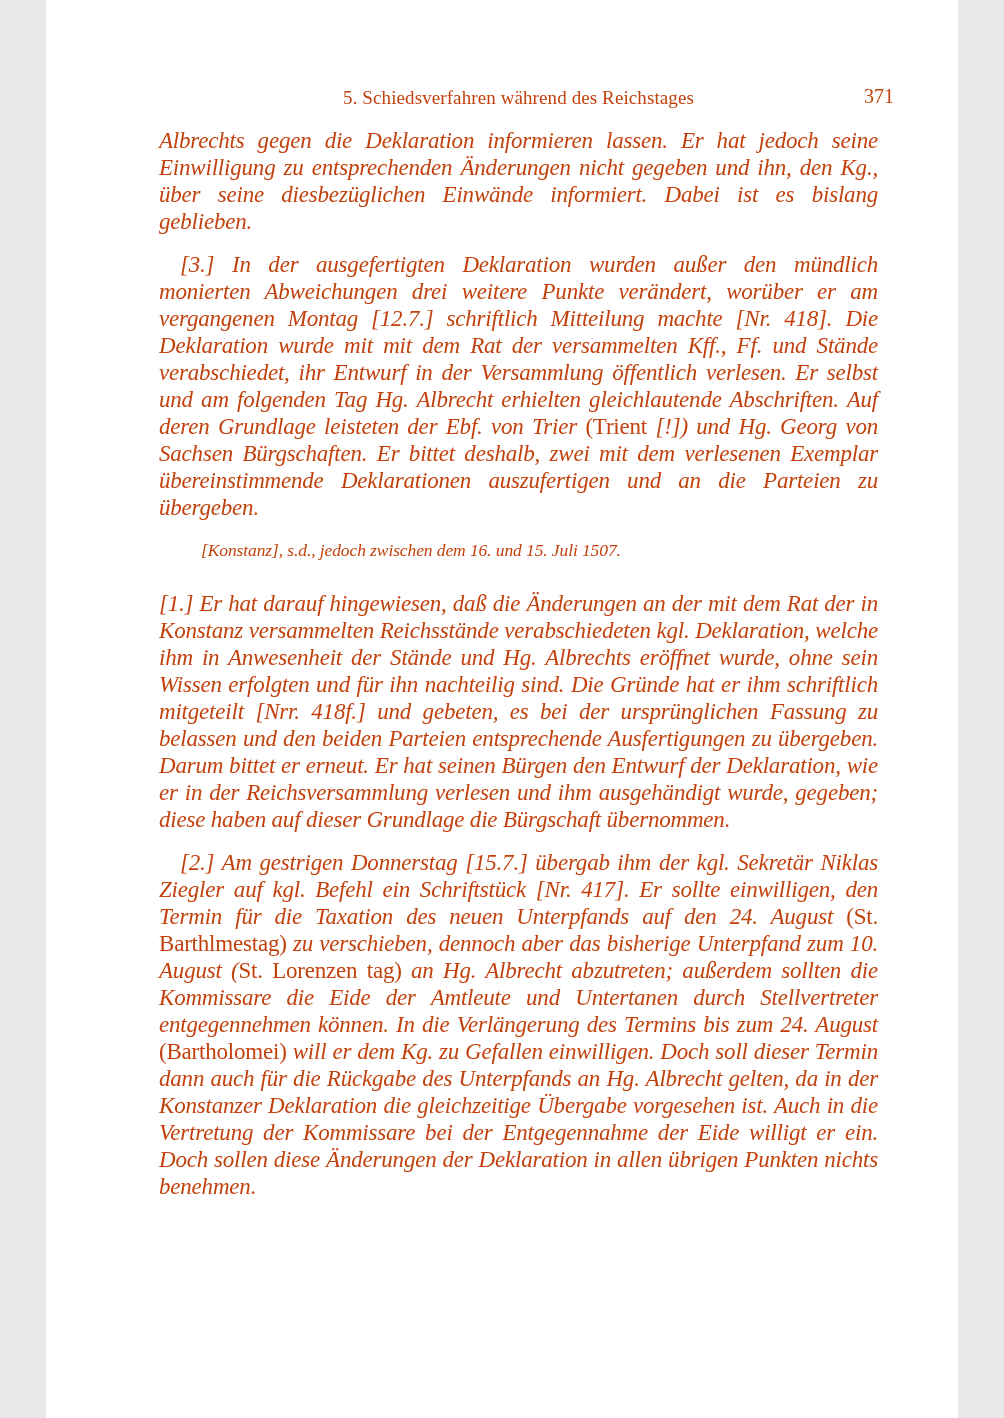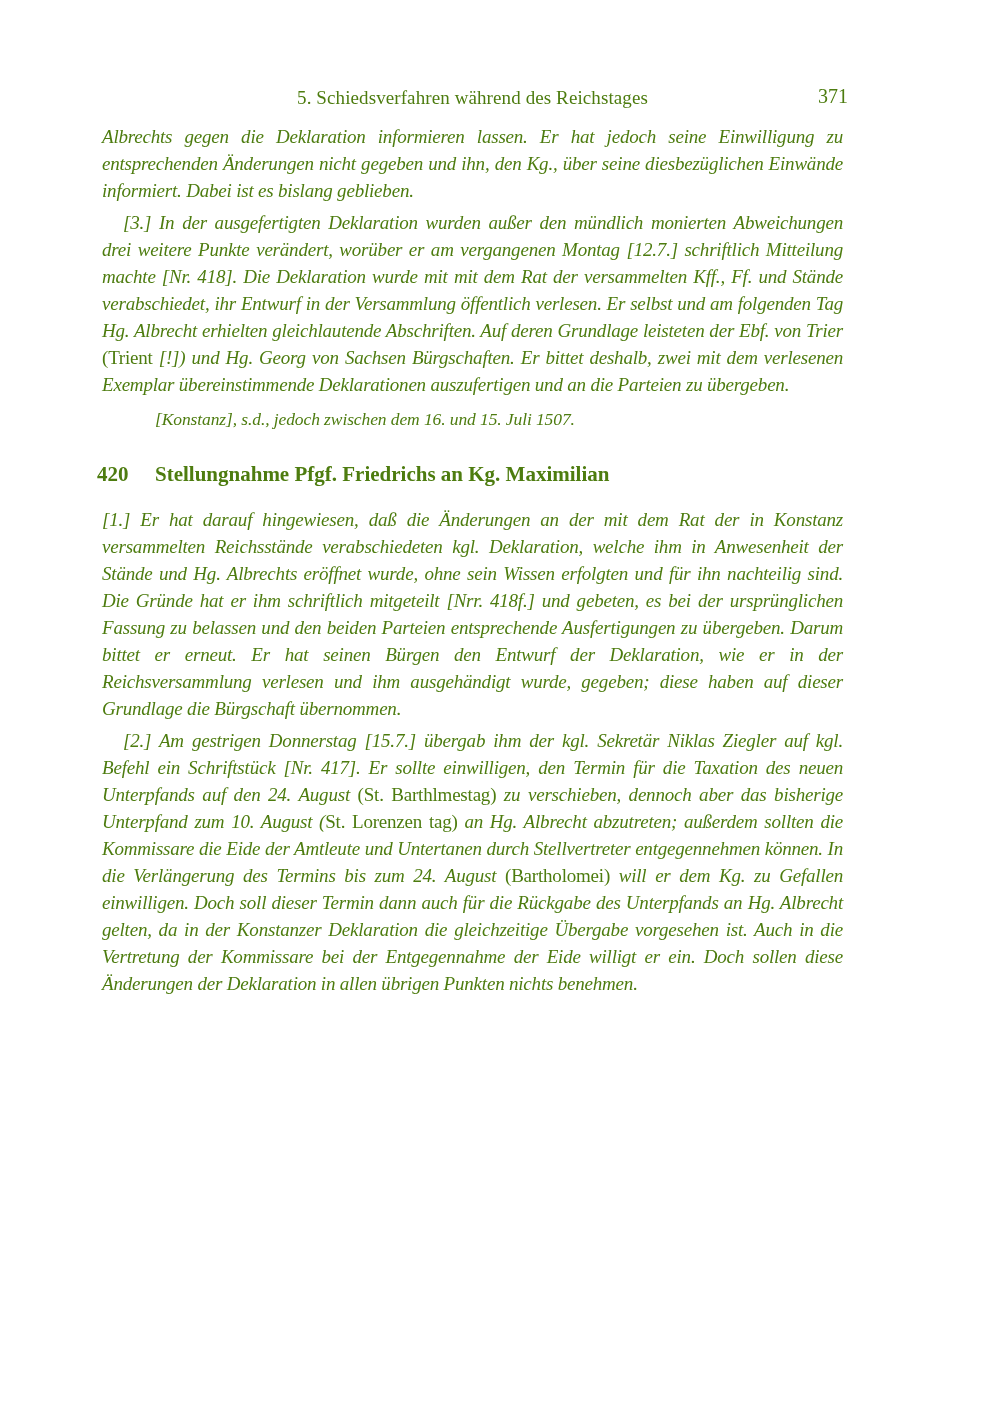--- a/index.html
+++ b/index.html
@@ -1,20 +1,20 @@
 <!DOCTYPE html>
 <html lang="de"><head>
 <meta charset="utf-8">
 <style>
   html,body{margin:0;padding:0;background:#e8e8e8;}
   .page{
     position:relative;
-    width:1004px;height:1418px;
+    width:912px;height:1418px;
     background:#ffffff;
-    color:#4d7c0f;
+    color:#c2410c;
     overflow:hidden;
     margin:0 auto;
     font-family:"Liberation Serif", serif;
   }
   .textcol{
     position:absolute;
     left:97px;top:84px;
     width:751px;
   }
   .pagehead{
@@ -22,22 +22,22 @@
     font-size:19px;
     line-height:27px;
     font-style:normal;
   }
   .running{display:block;text-align:center;letter-spacing:0.1px;}
   .pagenum{position:absolute;right:0;top:-1px;font-size:20px;}
   .docsection{margin:0;}
   .sec-419{margin-top:12px;}
   .sec-420{margin-top:26px;}
   .body-par{
-    margin:5px;
-    font-size:19px;
+    margin:16px;
+    font-size:23px;
     line-height:27px;
     text-align:justify;
     font-style:italic;
     letter-spacing:-0.2px;
     hyphens:auto;
   }
   .body-par.indent{text-indent:21px;}
   .seg-italic{font-style:italic;}
   .seg-roman{font-style:normal;}
   .source{
@@ -75,24 +75,20 @@
 
     <section class="docsection sec-419">
       <p class="body-par"><span class="seg-italic">Albrechts gegen die Deklaration informieren lassen. Er hat jedoch seine Einwilligung zu entsprechenden Änderungen nicht gegeben und ihn, den Kg., über seine diesbezüglichen Einwände informiert. Dabei ist es bislang geblieben.</span></p>
       <p class="body-par indent"><span class="seg-italic">[3.] In der ausgefertigten Deklaration wurden außer den mündlich monierten Abweichungen drei weitere Punkte verändert, worüber er am vergangenen Montag [12.7.] schriftlich Mitteilung machte [Nr. 418]. Die Deklaration wurde mit mit dem Rat der versammelten Kff., Ff. und Stände verabschiedet, ihr Entwurf in der Versammlung öffentlich verlesen. Er selbst und am folgenden Tag Hg. Albrecht erhielten gleichlautende Abschriften. Auf deren Grundlage leisteten der Ebf. von Trier </span><span class="seg-roman">(Trient </span><span class="seg-italic">[!])</span><span class="seg-italic"> und Hg. Georg von Sachsen Bürgschaften. Er bittet deshalb, zwei mit dem verlesenen Exemplar übereinstimmende Deklarationen auszufertigen und an die Parteien zu übergeben.</span></p>
       <div class="source">
         <p class="src-par"><span class="seg-italic">[Konstanz], s.d., jedoch zwischen dem 16. und 15. Juli 1507.</span></p>
       </div>
     </section>
 
     <section class="docsection sec-420">
-      <h2 class="dochead">
-        <span class="docnum">420</span>
-        <span class="doctitle">Stellungnahme Pfgf. Friedrichs an Kg. Maximilian</span>
-      </h2>
       <p class="body-par"><span class="seg-italic">[1.] Er hat darauf hingewiesen, daß die Änderungen an der mit dem Rat der in Konstanz versammelten Reichsstände verabschiedeten kgl. Deklaration, welche ihm in Anwesenheit der Stände und Hg. Albrechts eröffnet wurde, ohne sein Wissen erfolgten und für ihn nachteilig sind. Die Gründe hat er ihm schriftlich mitgeteilt [Nrr. 418f.] und gebeten, es bei der ursprünglichen Fassung zu belassen und den beiden Parteien entsprechende Ausfertigungen zu übergeben. Darum bittet er erneut. Er hat seinen Bürgen den Entwurf der Deklaration, wie er in der Reichsversammlung verlesen und ihm ausgehändigt wurde, gegeben; diese haben auf dieser Grundlage die Bürgschaft übernommen.</span></p>
       <p class="body-par indent"><span class="seg-italic">[2.] Am gestrigen Donnerstag [15.7.] übergab ihm der kgl. Sekretär Niklas Ziegler auf kgl. Befehl ein Schriftstück [Nr. 417]. Er sollte einwilligen, den Termin für die Taxation des neuen Unterpfands auf den 24. August </span><span class="seg-roman">(St. Barthlmestag)</span><span class="seg-italic"> zu verschieben, dennoch aber das bisherige Unterpfand zum 10. August (</span><span class="seg-roman">St. Lorenzen tag)</span><span class="seg-italic"> an Hg. Albrecht abzutreten; außerdem sollten die Kommissare die Eide der Amtleute und Untertanen durch Stellvertreter entgegennehmen können. In die Verlängerung des Termins bis zum 24. August </span><span class="seg-roman">(Bartholomei)</span><span class="seg-italic"> will er dem Kg. zu Gefallen einwilligen. Doch soll dieser Termin dann auch für die Rückgabe des Unterpfands an Hg. Albrecht gelten, da in der Konstanzer Deklaration die gleichzeitige Übergabe vorgesehen ist. Auch in die Vertretung der Kommissare bei der Entgegennahme der Eide willigt er ein. Doch sollen diese Änderungen der Deklaration in allen übrigen Punkten nichts benehmen.</span></p>
       <div class="source">
       </div>
     </section>
 
   </div>
 </div>
 
 </body></html>

